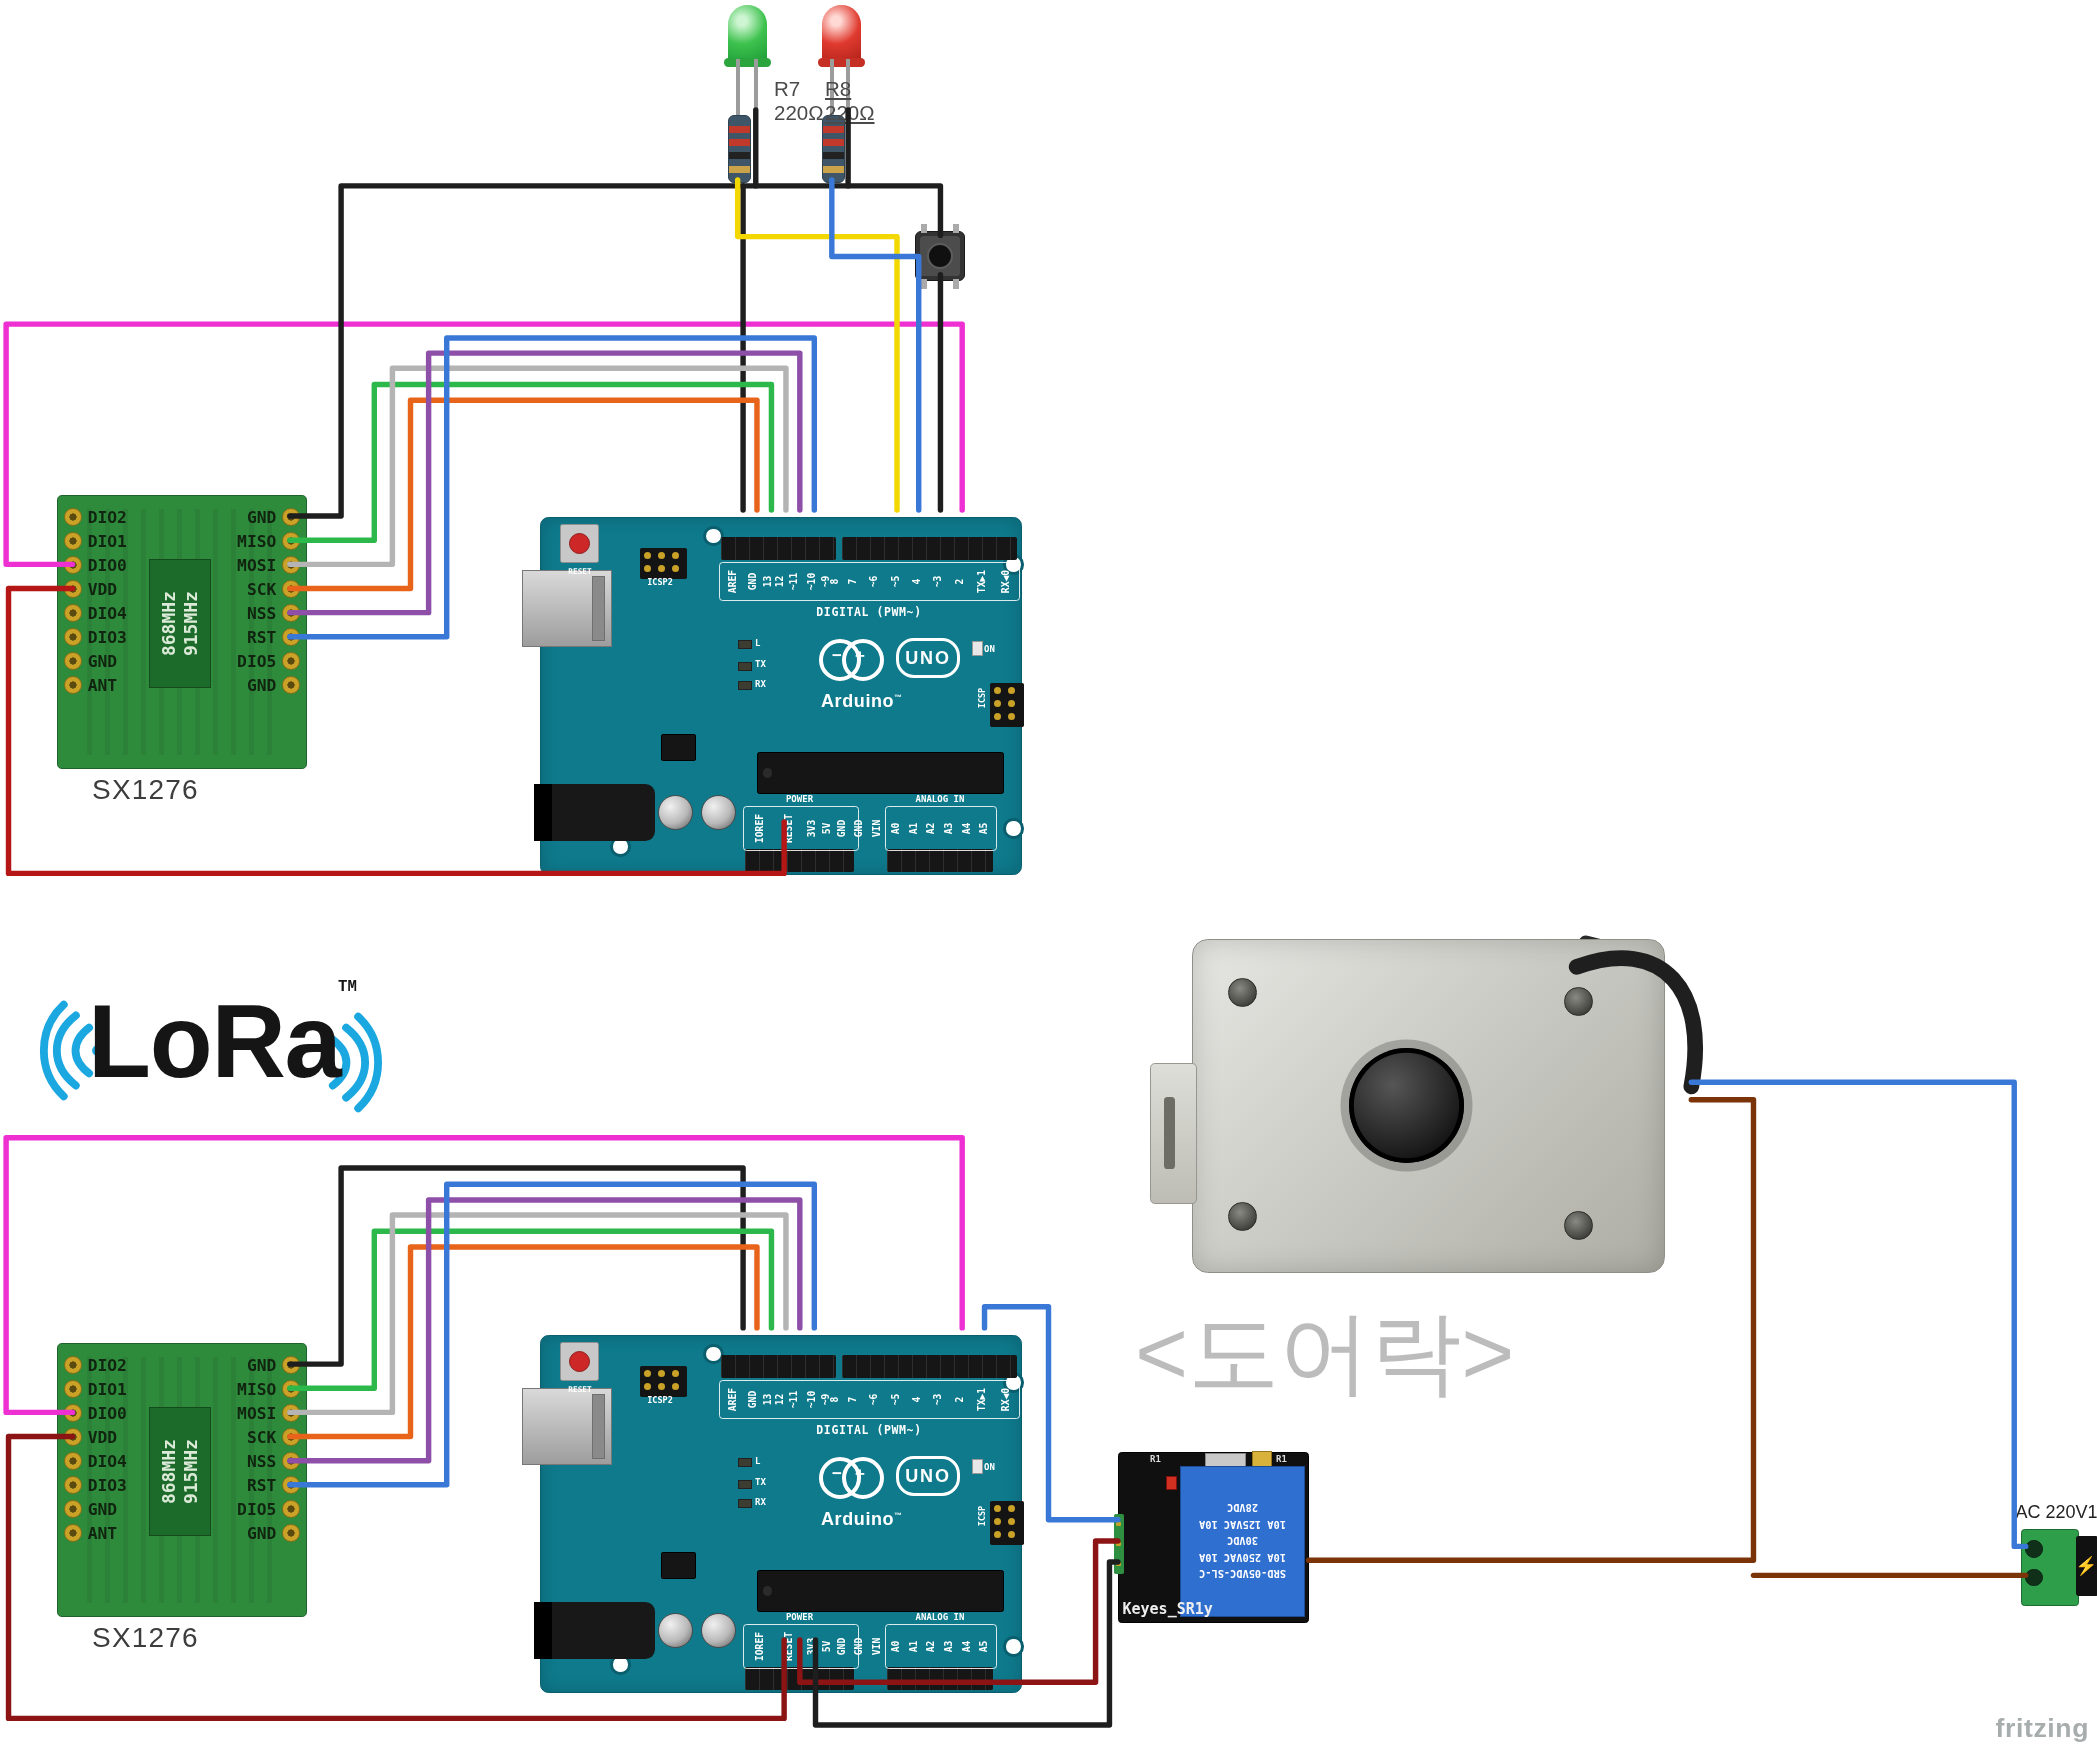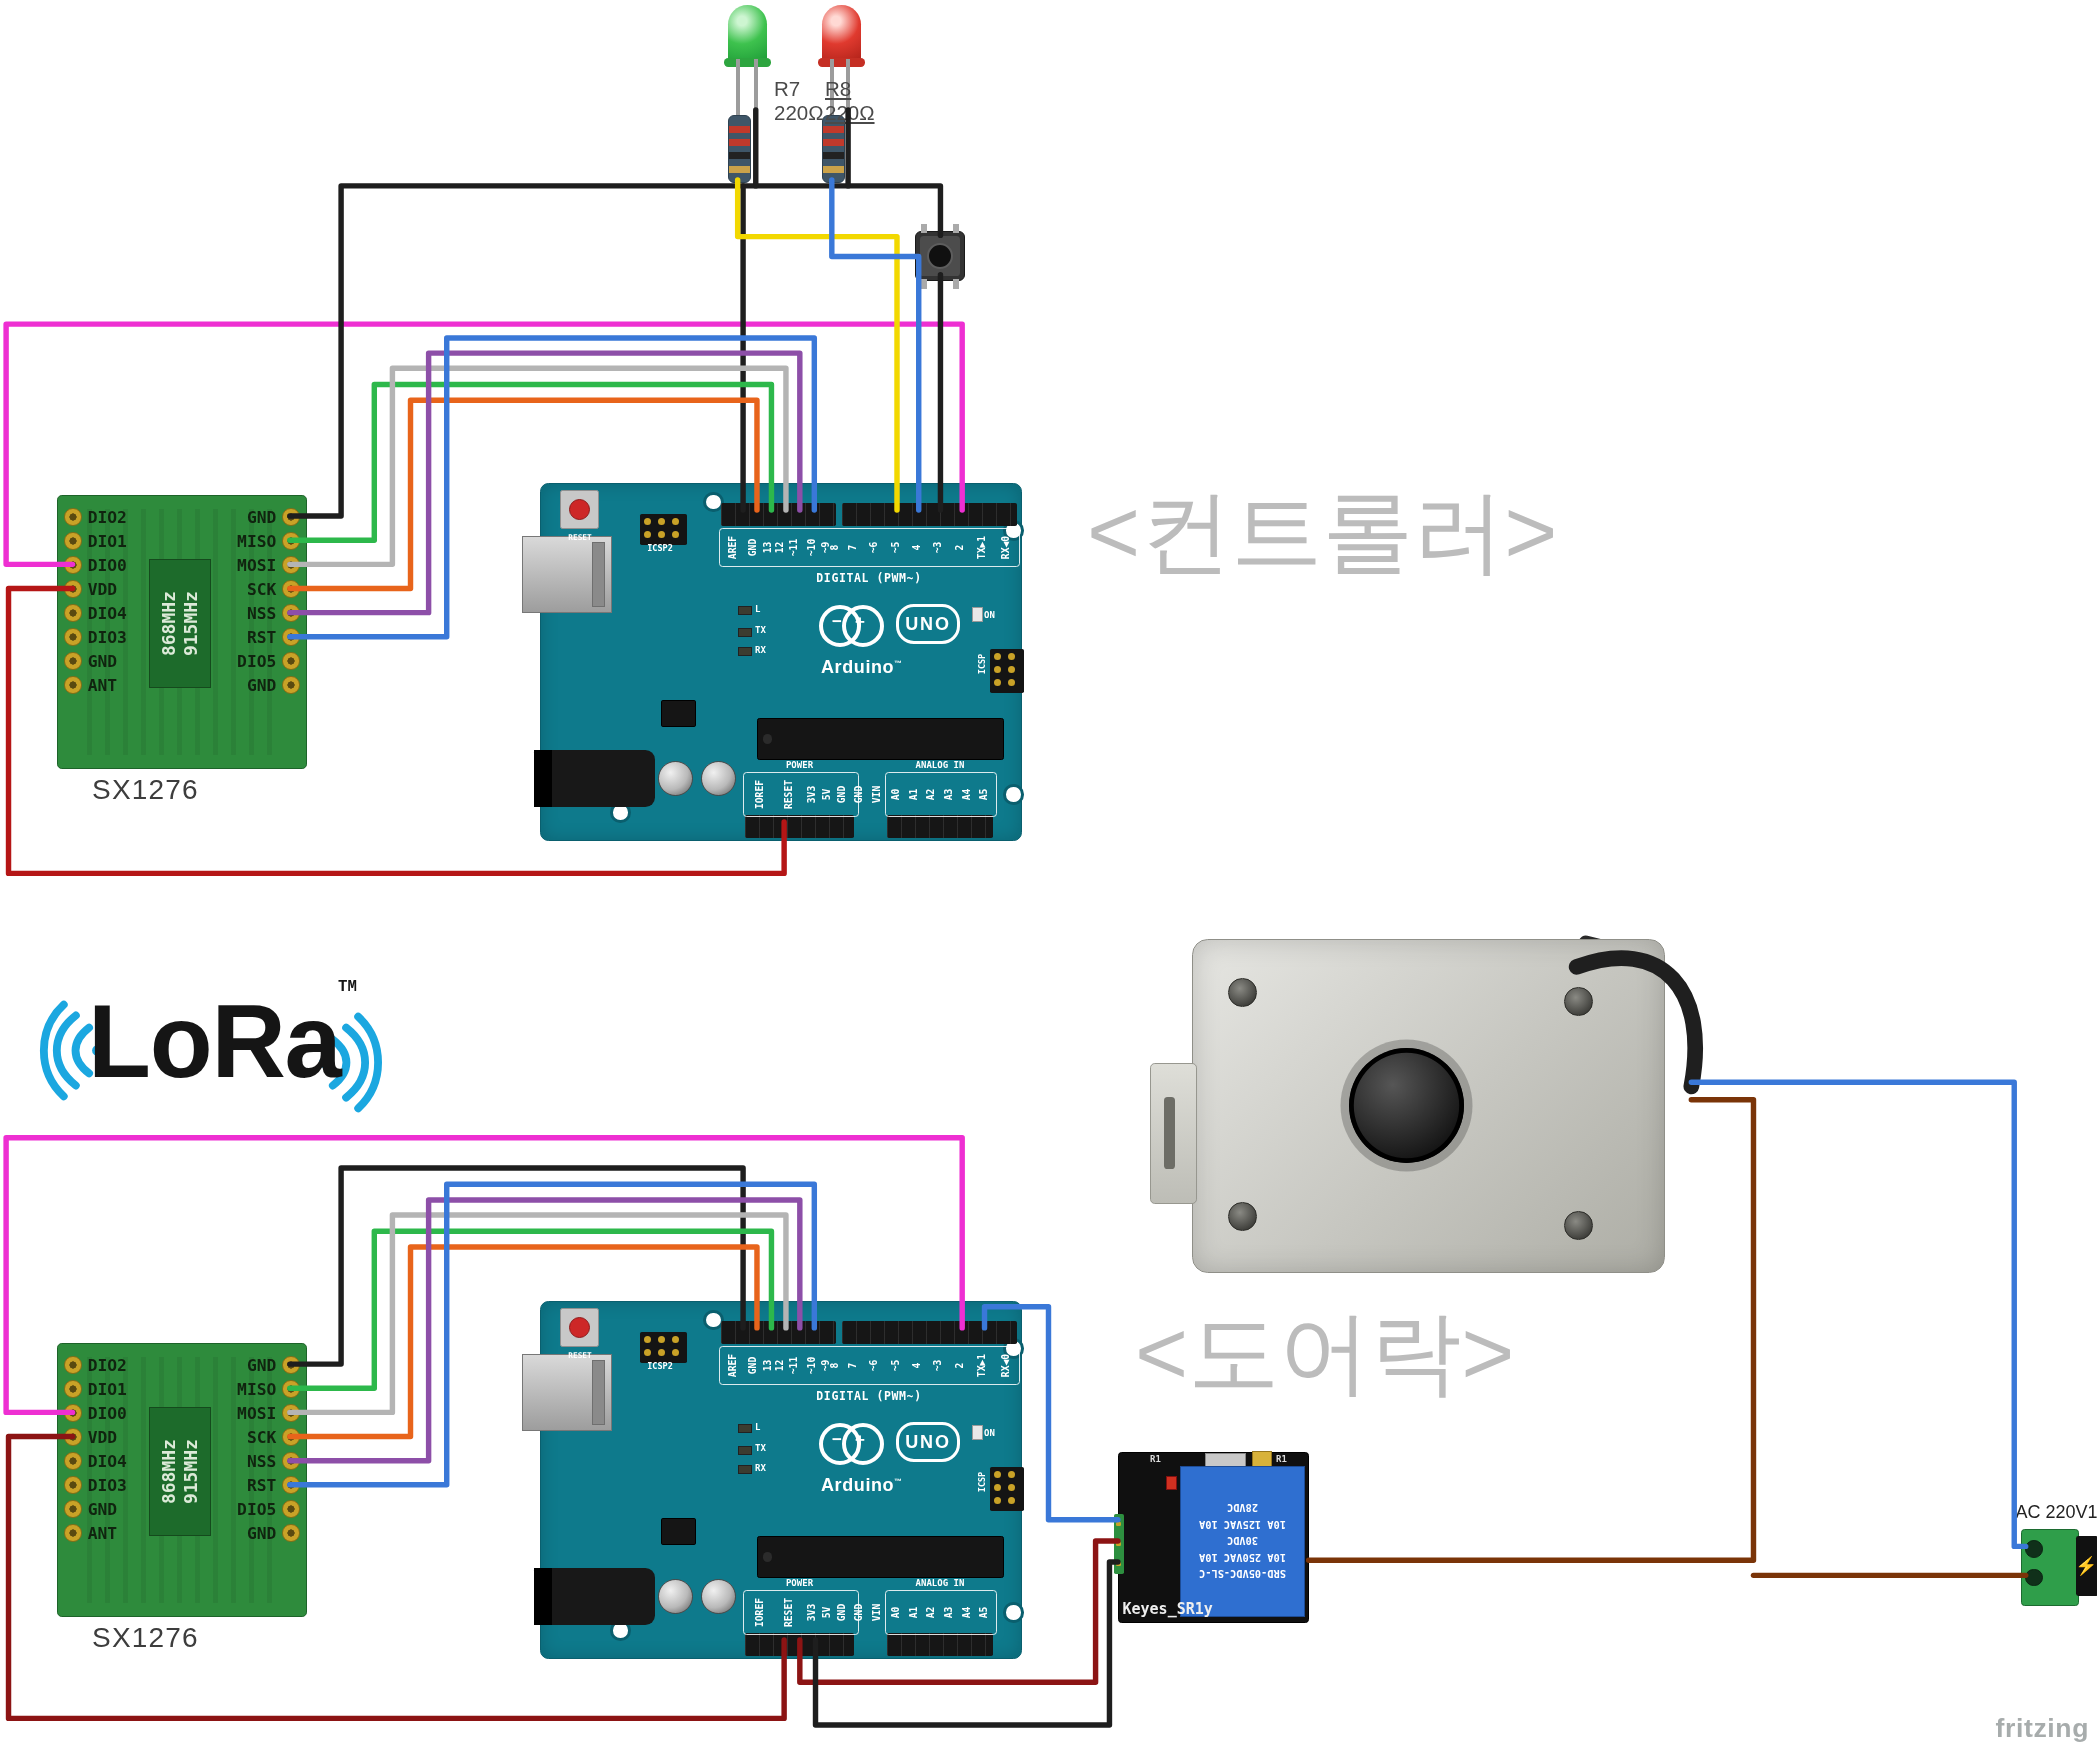--- a/index.html
+++ b/index.html
@@ -20,21 +20,21 @@
   .lead{position:absolute;width:3.6px;background:#9c9c9c;}
   .resistor{position:absolute;width:20.5px;height:66px;border-radius:6px;background:#3f5668;border:1.2px solid #2e4150;}
   .res-band{position:absolute;left:0;right:0;height:7.2px;}
   .res-label{position:absolute;font-size:20.5px;color:#4a4a4a;line-height:1.18;}
   .pushbutton{position:absolute;left:915px;top:231px;width:48px;height:48px;background:#333;border-radius:6px;border:1.8px solid #1a1a1a;}
   .pushbutton::before{content:"";position:absolute;inset:3.6px;background:#4c4c4c;border-radius:3.6px;}
   .pushbutton::after{content:"";position:absolute;left:50%;top:50%;width:22px;height:22px;margin:-13.3px 0 0 -13.3px;background:#101010;border:2.4px solid #5d5d5d;border-radius:50%;}
   .btn-leg{position:absolute;width:6px;height:9.7px;background:#aaa;}
 
   
-  .arduino{position:absolute;width:501px;height:457px;}
+  .arduino{position:absolute;width:501px;height:457px;margin-top:34px;}
   .ard1{left:522px;top:483px;}
   .ard2{left:522px;top:1301px;}
   .ard-board{position:absolute;left:18px;top:0;width:480px;height:356px;background:var(--board-teal);
              border:1.2px solid var(--board-teal-dark);border-radius:8.5px;box-shadow:inset 0 0 18px rgba(0,0,0,.18);}
   .hole{position:absolute;width:14.5px;height:14.5px;border-radius:50%;background:#fff;border:3px solid var(--board-teal-dark);}
   .hdr{position:absolute;height:23px;background:var(--header-black);border-radius:1.8px;
        background-image:repeating-linear-gradient(90deg,rgba(255,255,255,.10) 0 1.2px,transparent 1.2px 14px);}
   .hdr-dl{left:199px;top:20px;width:115px;}
   .hdr-dr{left:320px;top:20px;width:175px;}
   .hdr-pw{left:223px;top:332px;width:109px;}
@@ -402,21 +402,20 @@
           <span>A4</span>
         </div>
         <div class="pl-cell">
           <span>A5</span>
         </div>
       </div>
     <div class="caption power-caption">POWER</div>
     <div class="caption analog-caption">ANALOG IN</div>
   </div>
 
-  <div class="section-title title-controller">&lt;컨트롤러&gt;</div>
 
   <div class="lora">
     <svg width="362" height="181" style="position:absolute;left:0;top:0;" viewBox="0 0 600 300">
       <path d="M 88,112 C 58,135 58,165 88,188" style="stroke:var(--lora-blue);" stroke-width="13" fill="none" stroke-linecap="round"></path>
       <path d="M 66,92 C 24,125 24,175 66,208" style="stroke:var(--lora-blue);" stroke-width="13" fill="none" stroke-linecap="round"></path>
       <path d="M 46,74 C 2,115 2,185 46,226" style="stroke:var(--lora-blue);" stroke-width="13" fill="none" stroke-linecap="round"></path>
       <circle cx="102" cy="150" r="9" style="fill:var(--lora-blue);"></circle>
       <path d="M 492,132 C 522,155 522,185 492,208" style="stroke:var(--lora-blue);" stroke-width="13" fill="none" stroke-linecap="round"></path>
       <path d="M 514,112 C 556,145 556,195 514,228" style="stroke:var(--lora-blue);" stroke-width="13" fill="none" stroke-linecap="round"></path>
       <path d="M 534,94 C 578,135 578,205 534,246" style="stroke:var(--lora-blue);" stroke-width="13" fill="none" stroke-linecap="round"></path>

